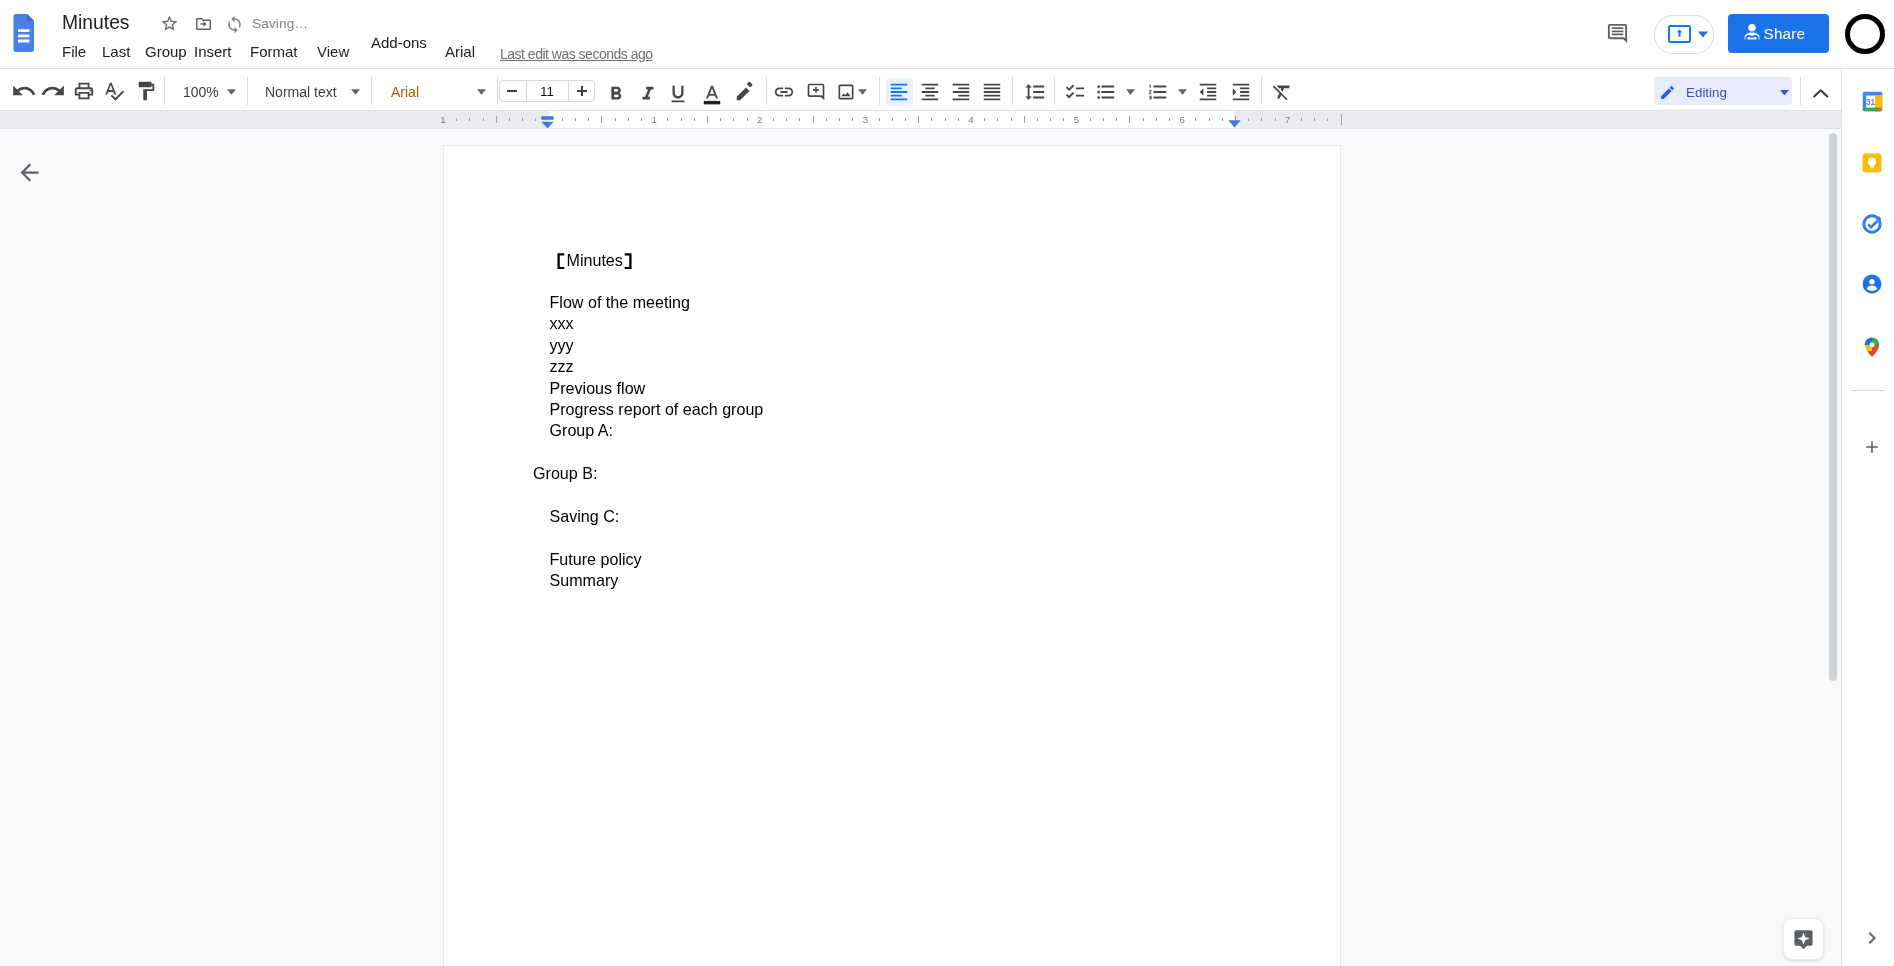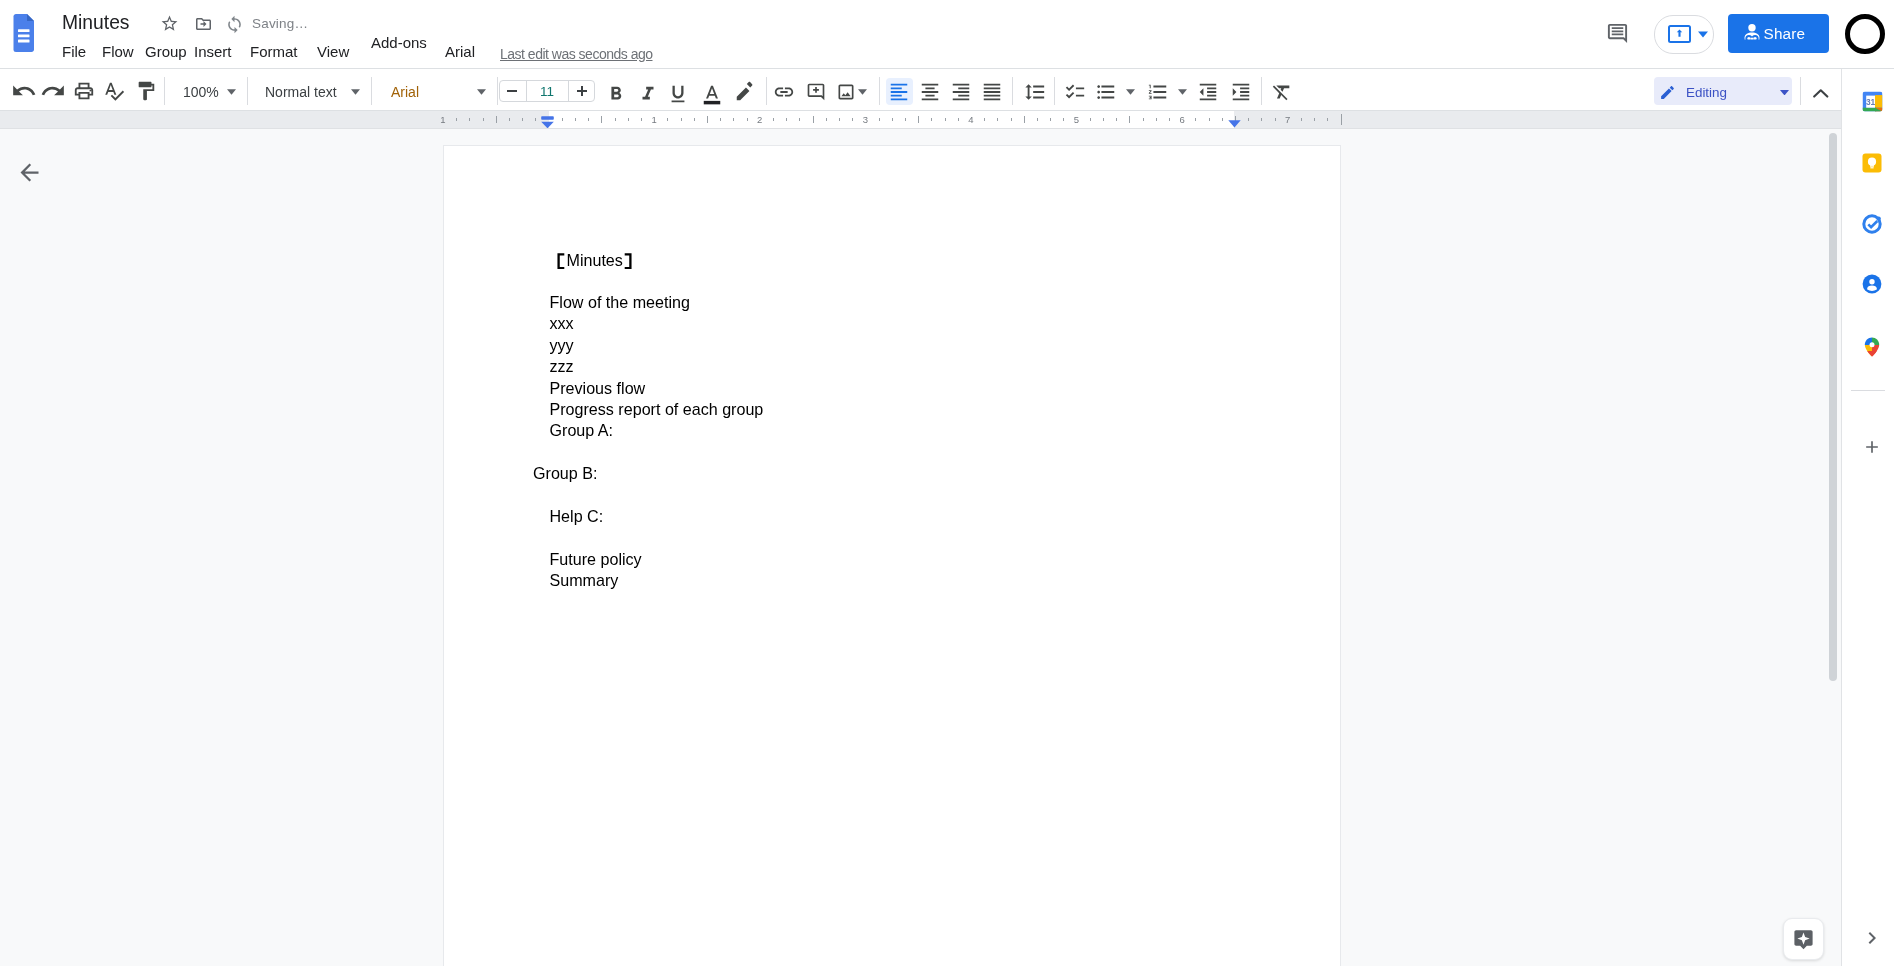--- a/index.html
+++ b/index.html
@@ -32,21 +32,21 @@
         <path d="M20 6h-8l-2-2H4c-1.1 0-2 .9-2 2v12c0 1.1.9 2 2 2h16c1.1 0 2-.9 2-2V8c0-1.1-.9-2-2-2zm0 12H4V6h5.17l2 2H20v10zm-8.01-2L16 12l-4.01-4v3H8v2h4l-.01 3z" fill="#5f6368"></path>
       </svg>
     </div>
 <div class="ab" style="left:224.5px;top:14.5px">
       <svg width="19" height="19" viewBox="0 0 24 24" style="">
         <path d="M12 4V1L8 5l4 4V6c3.31 0 6 2.69 6 6 0 1.01-.25 1.97-.7 2.8l1.46 1.46C19.54 15.03 20 13.57 20 12c0-4.42-3.58-8-8-8zm0 14c-3.31 0-6-2.69-6-6 0-1.01.25-1.97.7-2.8L5.24 7.74C4.46 8.97 4 10.43 4 12c0 4.42 3.58 8 8 8v3l4-4-4-4v3z" fill="#80868b"></path>
       </svg>
     </div>
 <div class="ab" style="left:252px;top:15.5px;font-size:13.5px;color:#7e8287;font-weight:500;letter-spacing:.2px">Saving…</div>
 <div class="ab mi" style="left:62px;top:43px">File</div>
-<div class="ab mi" style="left:102px;top:43px">Flow</div>
+<div class="ab mi" style="left:102px;top:43px">Last</div>
 <div class="ab mi" style="left:145px;top:43px">Group</div>
 <div class="ab mi" style="left:194px;top:43px">Insert</div>
 <div class="ab mi" style="left:250px;top:43px">Format</div>
 <div class="ab mi" style="left:317px;top:43px">View</div>
 <div class="ab mi" style="left:371px;top:34px">Add-ons</div>
 <div class="ab mi" style="left:445px;top:43px">Arial</div>
 <div class="ab" style="left:500px;top:45.5px;font-size:14px;letter-spacing:-0.5px;color:#6d7176;text-decoration:underline">Last edit was seconds ago</div>
 <div class="ab" style="left:1606px;top:21.5px">
       <svg width="23" height="23" viewBox="0 0 24 24" style="">
         <path d="M21.99 4c0-1.1-.89-2-1.99-2H4c-1.1 0-2 .9-2 2v12c0 1.1.9 2 2 2h14l4 4-.01-18zM20 4v13.17L18.83 16H4V4h16zM6 12h12v1.8H6zm0-3.2h12v1.8H6zm0-3.2h12v1.8H6z" fill="#5f6368"></path>
@@ -123,21 +123,21 @@
 <div class="ab" style="left:477px;top:88.5px">
       <svg width="9" height="6" viewBox="0 0 10 6" style="">
         <path d="M0 0h10L5 6z" fill="#5f6368"></path>
       </svg>
     </div>
 <div class="ab" style="left:497px;top:77px;width:1px;height:28px;background:#dadce0"></div>
 <div class="ab" style="left:499px;top:80px;width:96px;height:22px;border:1px solid #d5d8dc;border-radius:4px;box-sizing:border-box"></div>
 <div class="ab" style="left:526px;top:80px;width:1px;height:22px;background:#d5d8dc"></div>
 <div class="ab" style="left:568px;top:80px;width:1px;height:22px;background:#d5d8dc"></div>
 <div class="ab" style="left:507px;top:90px;width:10px;height:1.8px;background:#3c4043"></div>
-<div class="ab" style="left:540px;top:84px;font-size:13.5px;color:#0f766e">11</div>
+<div class="ab" style="left:540px;top:84px;font-size:13.5px;color:#0f172a">11</div>
 <div class="ab" style="left:577px;top:90px;width:10px;height:1.8px;background:#3c4043"></div>
 <div class="ab" style="left:581px;top:85.8px;width:1.8px;height:10px;background:#3c4043"></div>
 <div class="ab" style="left:605px;top:83px">
       <svg width="22" height="22" viewBox="0 0 24 24" style="">
         <path d="M15.6 10.79c.97-.67 1.65-1.77 1.65-2.79 0-2.26-1.75-4-4-4H7v14h7.04c2.09 0 3.71-1.7 3.71-3.79 0-1.52-.86-2.82-2.15-3.42zM10 6.5h3c.83 0 1.5.67 1.5 1.5s-.67 1.5-1.5 1.5h-3v-3zm3.5 9H10v-3h3.5c.83 0 1.5.67 1.5 1.5s-.67 1.5-1.5 1.5z" fill="#444746"></path>
       </svg>
     </div>
 <div class="ab" style="left:637px;top:82.5px">
       <svg width="22" height="22" viewBox="0 0 24 24" style="">
         <path d="M10 4v3h2.21l-3.42 8H6v3h8v-3h-2.21l3.42-8H18V4z" fill="#444746"></path>
@@ -362,21 +362,21 @@
         <path d="M1.7 1.4H7.4V15.1H1.7" stroke="#000" stroke-width="2.3" fill="none"></path>
       </svg></div>
 <div class="dline" style="left:549.5px;top:292.5px">Flow of the meeting</div>
 <div class="dline" style="left:549.5px;top:314.0px">xxx</div>
 <div class="dline" style="left:549.5px;top:335.5px">yyy</div>
 <div class="dline" style="left:549.5px;top:357.0px">zzz</div>
 <div class="dline" style="left:549.5px;top:378.5px">Previous flow</div>
 <div class="dline" style="left:549.5px;top:399.5px">Progress report of each group</div>
 <div class="dline" style="left:549.5px;top:421.0px">Group A:</div>
 <div class="dline" style="left:533px;top:463.5px">Group B:</div>
-<div class="dline" style="left:549.5px;top:506.5px">Help C:</div>
+<div class="dline" style="left:549.5px;top:506.5px">Saving C:</div>
 <div class="dline" style="left:549.5px;top:549.5px">Future policy</div>
 <div class="dline" style="left:549.5px;top:571.0px">Summary</div>
 <div class="ab" style="left:1828.5px;top:133px;width:8px;height:548px;background:#cfd3d7;border-radius:4px"></div>
 <div class="ab" style="left:1841px;top:69px;width:1px;height:897px;background:#e1e3e6"></div>
 <div class="ab" style="left:1842px;top:69px;width:52px;height:897px;background:#fff"></div>
 <div class="ab" style="left:1862px;top:91px">
       <svg width="21" height="21" viewBox="0 0 20 20" style="">
         <defs>
           <clipPath id="calclip">
             <rect x="0.5" y="0.5" width="19" height="19" rx="2.5"></rect>

